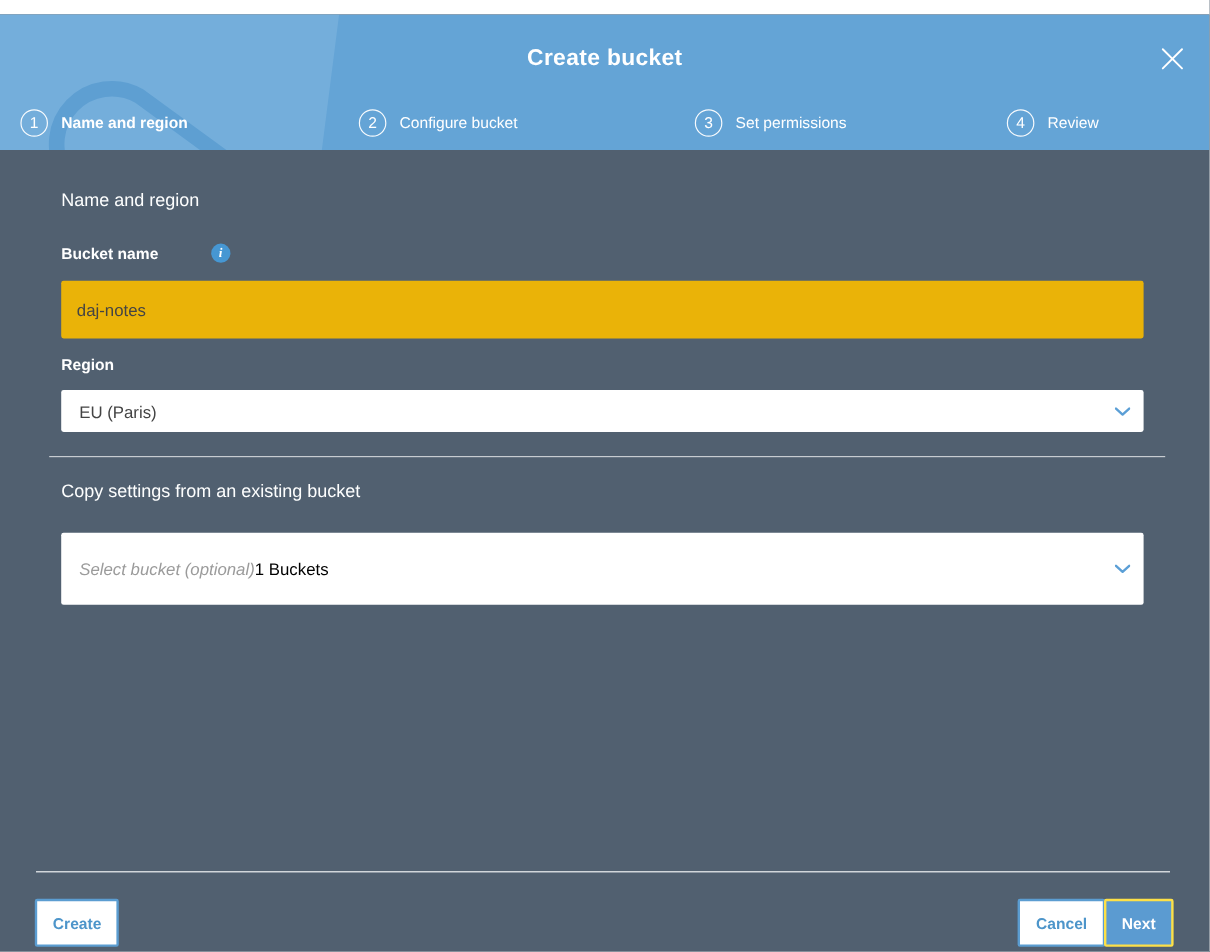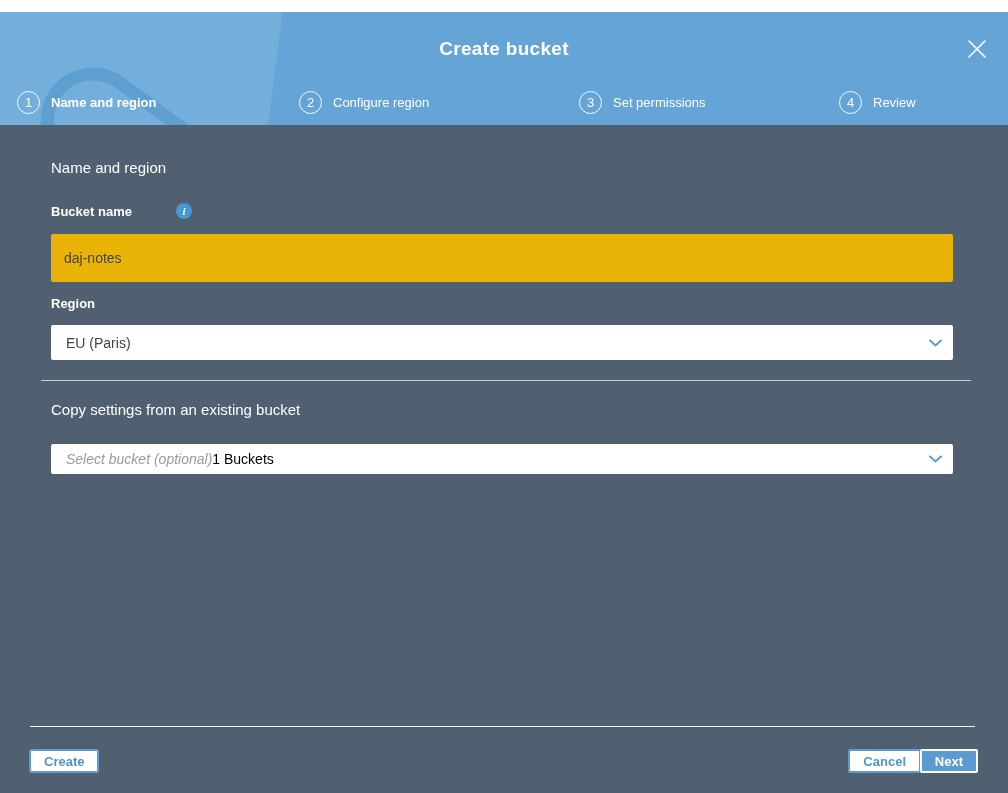--- a/index.html
+++ b/index.html
@@ -36,35 +36,35 @@
                 font-size:11px; font-weight:700; font-style:italic; font-family:"Liberation Serif", serif;
                 display:flex; align-items:center; justify-content:center; cursor:pointer; }
 
   .text-input { position:absolute; left:51px; top:222px; width:902px; height:48px;
                 background:#eab308; border:none; border-radius:2px; padding:0 13px;
                 font-size:14px; color:#444; font-family:"Liberation Sans", sans-serif; }
 
   .select-box { position:absolute; left:51px; width:902px; background:#ffffff; border-radius:2px;
                 display:flex; align-items:center; padding:0 15px; cursor:pointer; }
   .select-region { top:313px; height:35px; }
-  .select-copy { top:432px; height:30px; }
+  .select-copy { top:432px; height:60px; }
   .sel-text { font-size:14px; color:#444; }
   .ph-text { font-size:14px; color:#9b9b9b; font-style:italic; }
   .count-text { font-size:14px; color:#000000; }
   .chev { position:absolute; right:11px; top:50%; transform:translateY(-50%); display:flex; }
 
   .divider { position:absolute; height:1px; }
   .divider.mid { left:41px; width:930px; top:368px; background:#c7ccd1; }
   .divider.foot { left:30px; width:945px; top:714px; background:#f0f3f4; }
 
   
-  .btn { position:absolute; top:737px; height:24px; padding:0 13px; font-size:13px; font-weight:700;
+  .btn { position:absolute; top:737px; height:40px; padding:0 13px; font-size:13px; font-weight:700;
          font-family:"Liberation Sans", sans-serif; border-radius:2px; cursor:pointer; }
   .btn.ghost { background:#ffffff; border:2px solid #5b9dd1; color:#4d95ca; }
-  .btn.solid { background:#5b9bd1; border:2px solid #ffffff; color:#ffffff; }
+  .btn.solid { background:#5b9bd1; border:2px solid #fde047; color:#ffffff; }
   .btn-create { left:29px; }
   .btn-cancel { right:87px; }
   .btn-next { right:30px; }
 </style>
 </head>
 <body>
 
 <div class="modal">
 
   <header class="hdr">
@@ -83,21 +83,21 @@
           <path d="M4 4 L20 20 M20 4 L4 20" stroke="#ffffff" stroke-width="1.6" stroke-linecap="round"></path>
         </svg>
     </button>
 
     <div class="step step-1 active">
       <span class="circ">1</span>
       <span class="slabel">Name and region</span>
     </div>
     <div class="step step-2">
       <span class="circ">2</span>
-      <span class="slabel">Configure region</span>
+      <span class="slabel">Configure bucket</span>
     </div>
     <div class="step step-3">
       <span class="circ">3</span>
       <span class="slabel">Set permissions</span>
     </div>
     <div class="step step-4">
       <span class="circ">4</span>
       <span class="slabel">Review</span>
     </div>
   </header>

